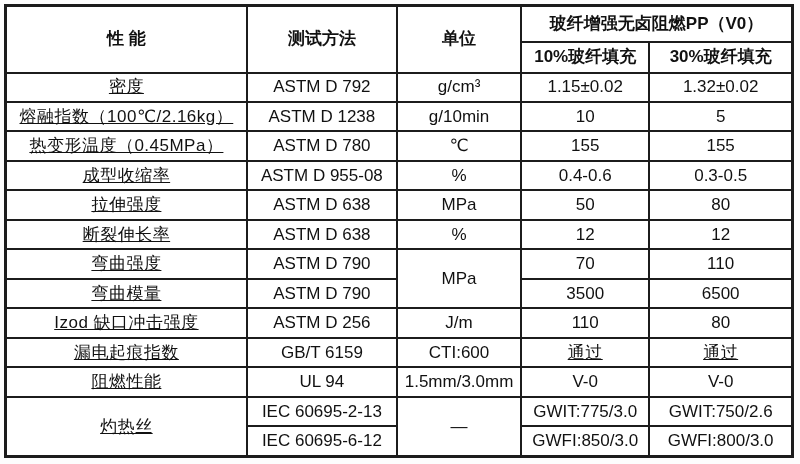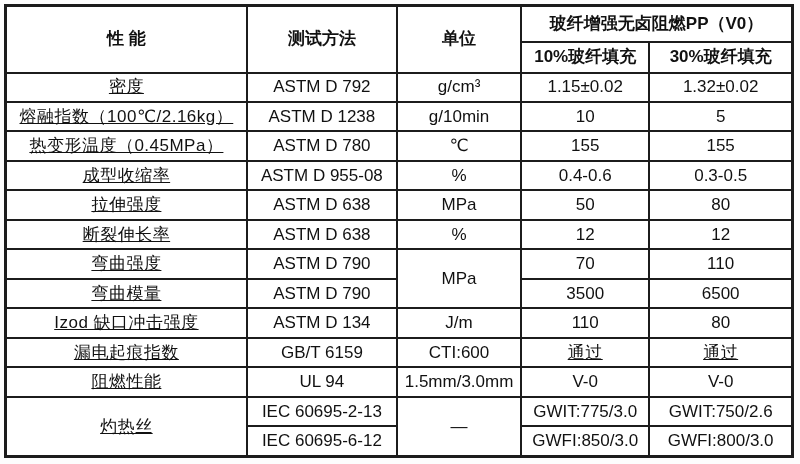--- a/index.html
+++ b/index.html
@@ -119,21 +119,21 @@
         <td>110</td>
       </tr>
       <tr>
         <td class="cn">弯曲模量</td>
         <td>ASTM D 790</td>
         <td>3500</td>
         <td>6500</td>
       </tr>
       <tr>
         <td class="cn">Izod 缺口冲击强度</td>
-        <td>ASTM D 134</td>
+        <td>ASTM D 256</td>
         <td>J/m</td>
         <td>110</td>
         <td>80</td>
       </tr>
       <tr>
         <td class="cn">漏电起痕指数</td>
         <td>GB/T 6159</td>
         <td>CTI:600</td>
         <td class="cn">通过</td>
         <td class="cn">通过</td>

